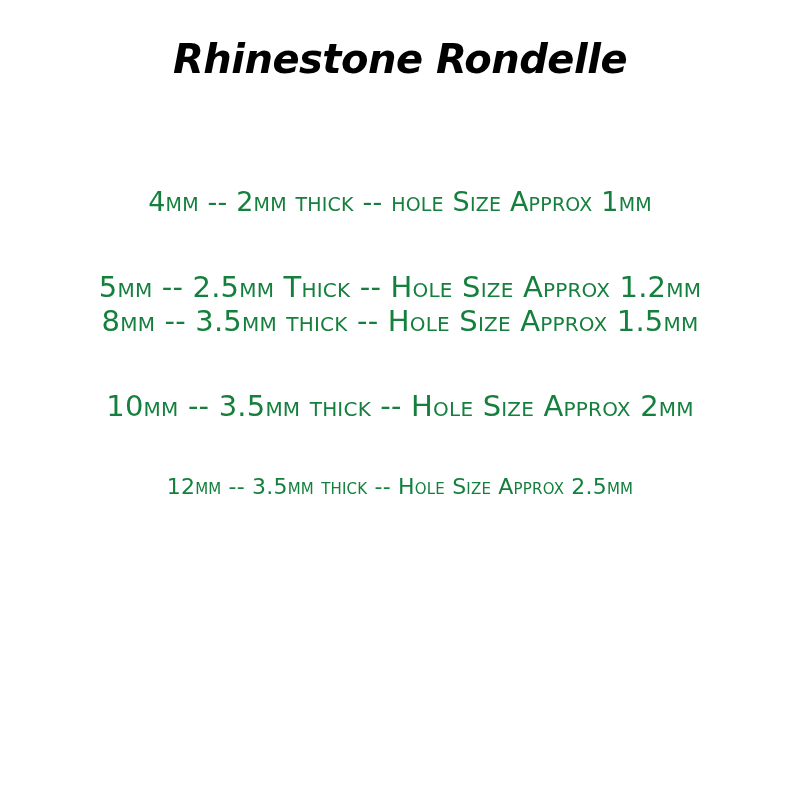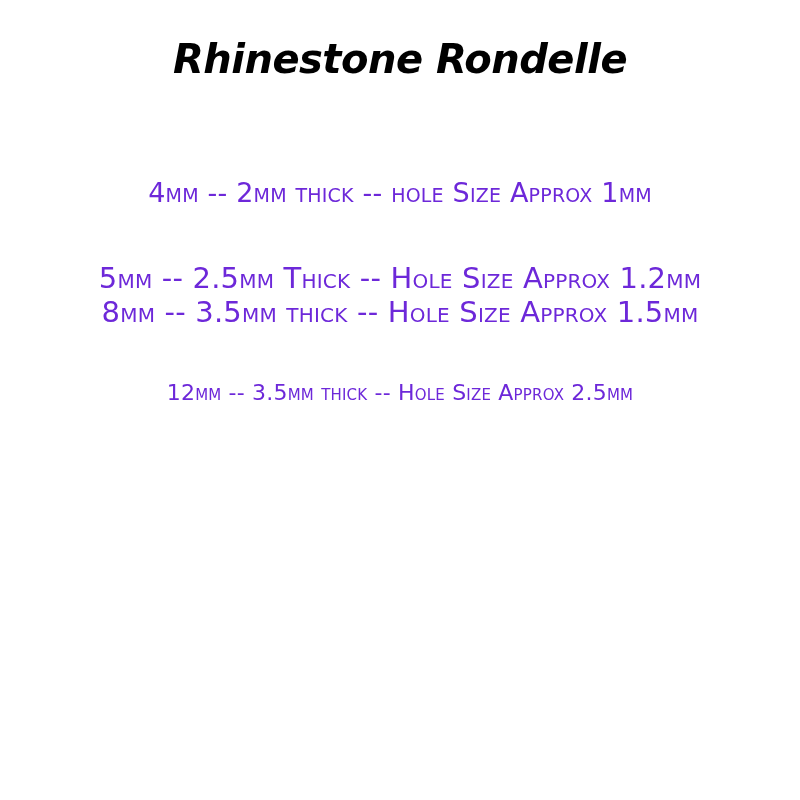--- a/index.html
+++ b/index.html
@@ -15,20 +15,21 @@
     overflow: hidden;
   }
   .page {
     width: 800px;
     height: 700px;
     position: relative;
     display: flex;
     flex-direction: column;
     align-items: center;
     box-sizing: border-box;
+    gap: 9px;
   }
   .title-block {
     margin-top: 34px;
     text-align: center;
     width: 100%;
   }
   .title-line {
     font-family: "DejaVu Sans", sans-serif;
     font-weight: bold;
     font-style: italic;
@@ -42,21 +43,21 @@
     width: 100%;
     display: flex;
     flex-direction: column;
     align-items: center;
   }
   .spec-row {
     width: 100%;
     text-align: center;
     font-family: "DejaVu Sans", sans-serif;
     font-weight: 400;
-    color: #6d28d9;
+    color: #15803d;
     white-space: nowrap;
     font-variant: small-caps;
     letter-spacing: 0.2px;
   }
   .spec-row.r0 { font-size: 27px; margin-bottom: 53px; }
   .spec-row.r1 { font-size: 29px; }
   .spec-row.r2 { font-size: 29px; margin-bottom: 51px; }
   .spec-row.r3 { font-size: 29px; margin-bottom: 51px; }
   .spec-row.r4 { font-size: 29px; margin-bottom: 51px; }
   .spec-row.r5 { font-size: 22px; margin-bottom: 0; }
@@ -67,16 +68,17 @@
 <div class="page">
 
   <div class="title-block">
     <div class="title-line">Rhinestone Rondelle</div>
   </div>
 
   <div class="spec-list">
     <div class="spec-row r0">4mm -- 2mm thick -- hole Size Approx 1mm</div>
     <div class="spec-row r1">5mm -- 2.5mm Thick -- Hole Size Approx 1.2mm</div>
     <div class="spec-row r3">8mm -- 3.5mm thick -- Hole Size Approx 1.5mm</div>
+    <div class="spec-row r4">10mm -- 3.5mm thick -- Hole Size Approx 2mm</div>
     <div class="spec-row r5">12mm -- 3.5mm thick -- Hole Size Approx 2.5mm</div>
   </div>
 
 </div>
 
 </body></html>

